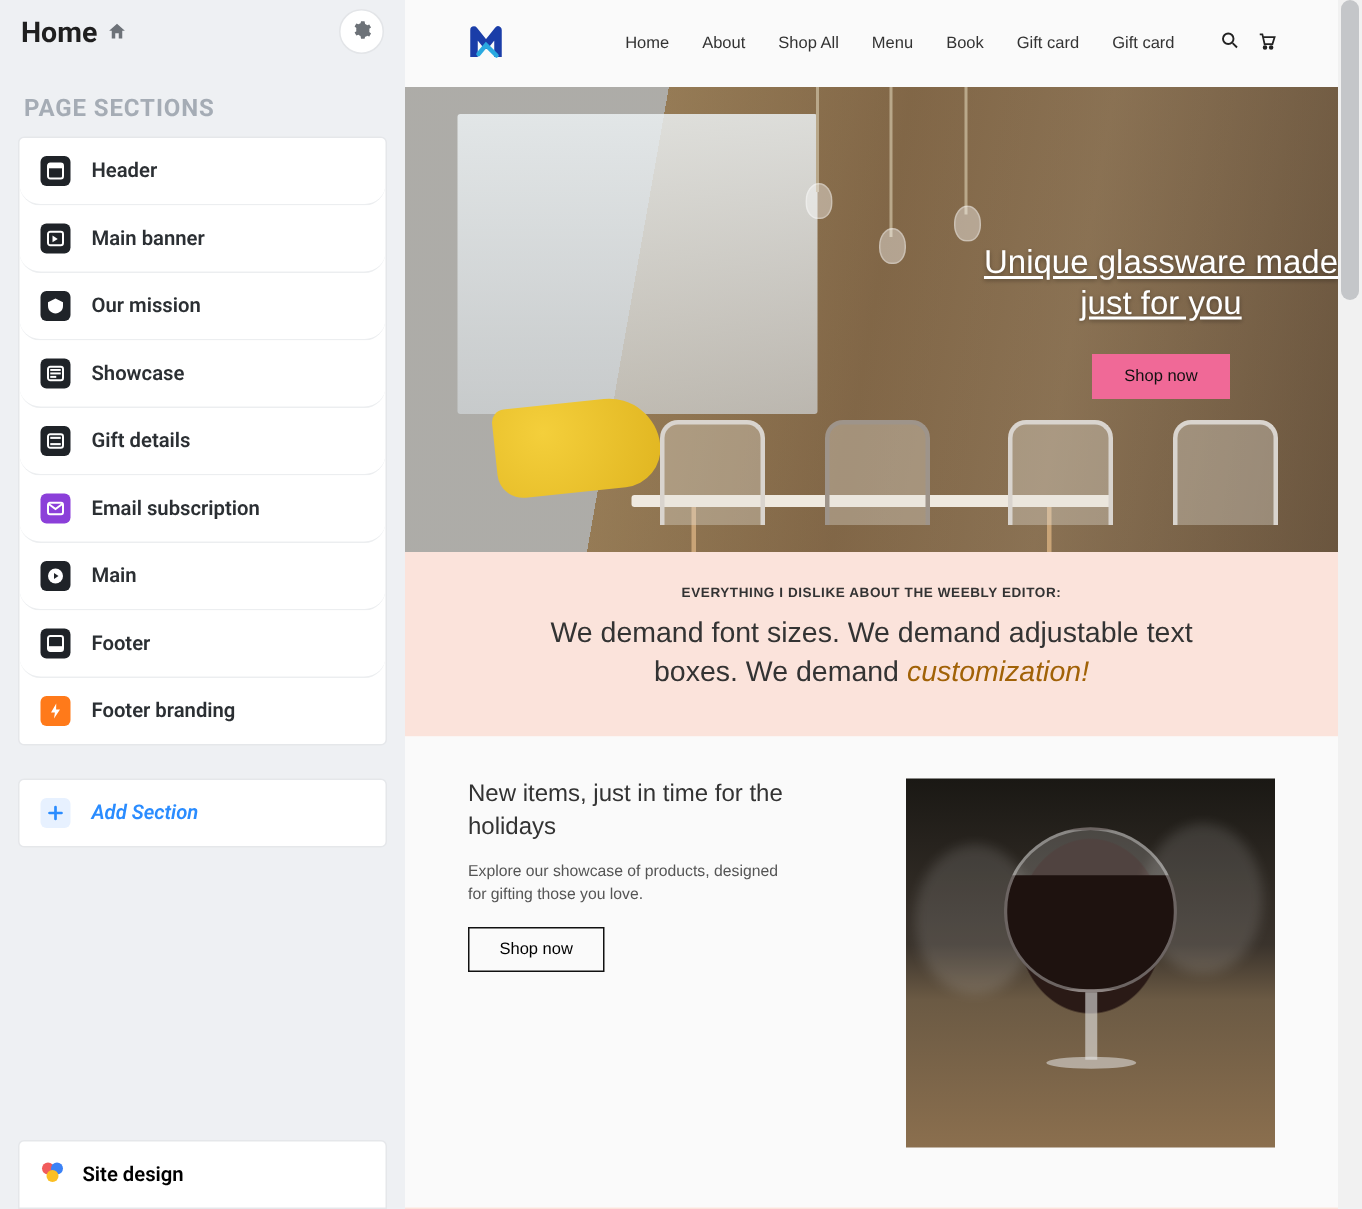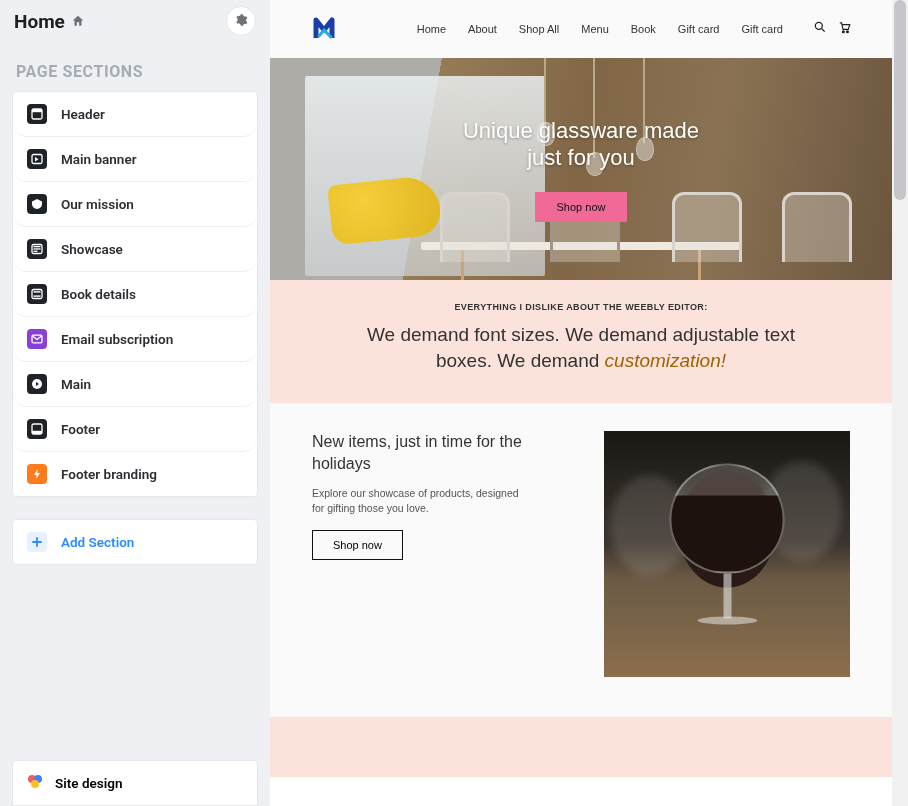--- a/index.html
+++ b/index.html
@@ -94,21 +94,21 @@
     gap:14px;
     cursor:pointer;
   }
   .add-icon {
     width:20px;height:20px;border-radius:4px;
     background:#e7f1ff;
     color:#2a8cff;
     display:flex;align-items:center;justify-content:center;
     font-weight:700;
   }
-  .add-section-label { color:#2a8cff; font-weight:600; font-size:13.5px; }
+  .add-section-label { color:#2a8cff; font-weight:600; font-size:13.5px;font-style:italic; }
 
   .site-design-card {
     position:absolute;
     left:12px; right:12px; bottom:0;
     background:#fff;
     border:1px solid #e5e7ea;
     border-radius:4px 4px 0 0;
     padding: 12px 14px;
     display:flex; align-items:center; gap:12px;
     cursor:pointer;
@@ -164,29 +164,30 @@
     font-size:11px;
     color:#333;
     text-decoration:none;
     cursor:pointer;
   }
   .nav-icons { display:flex; gap:10px; margin-left:8px; align-items:center;}
   .nav-icons span { cursor:pointer; color:#222;}
 
   
   .hero {
-    height:222px;
+    height:310px;
     position:relative;
     overflow:hidden;
     display:flex;
     flex-direction:column;
-    align-items:center;
+    align-items:flex-end;
     justify-content:center;
     color:#fff;
     text-align:center;
+    text-decoration:underline;
   }
   .hero-bg {
     position:absolute; inset:0;
     background: linear-gradient(rgba(60,50,40,0.28), rgba(60,50,40,0.28)),
       linear-gradient(100deg, #d9dbd9 0%, #d9dbd9 26%, #b89767 26%, #9c7b53 50%, #a88a64 70%, #7c6347 100%);
   }
   .hero-bg::before {
     
     content:"";
     position:absolute;
@@ -417,21 +418,21 @@
       <span class="section-label">Showcase</span>
     </div>
     <div class="section-row">
       <span class="section-icon" style="background:#1f2328;">
         <svg width="12" height="12" viewBox="0 0 12 12">
             <rect x="1" y="1.5" width="10" height="9" rx="1.5" fill="none" stroke="#fff" stroke-width="1.3"></rect>
             <rect x="2.5" y="3.2" width="7" height="1.4" fill="#fff"></rect>
             <rect x="2.5" y="7.4" width="7" height="1.4" fill="#fff"></rect>
           </svg>
       </span>
-      <span class="section-label">Book details</span>
+      <span class="section-label">Gift details</span>
     </div>
     <div class="section-row">
       <span class="section-icon" style="background:#8b3fd9;">
         <svg width="12" height="12" viewBox="0 0 12 12" fill="none" stroke="#fff" stroke-width="1.3">
             <rect x="1" y="2.2" width="10" height="7.6" rx="1.3"></rect>
             <path d="M1.5 3l4.5 3.4L10.5 3"></path>
           </svg>
       </span>
       <span class="section-label">Email subscription</span>
     </div>

